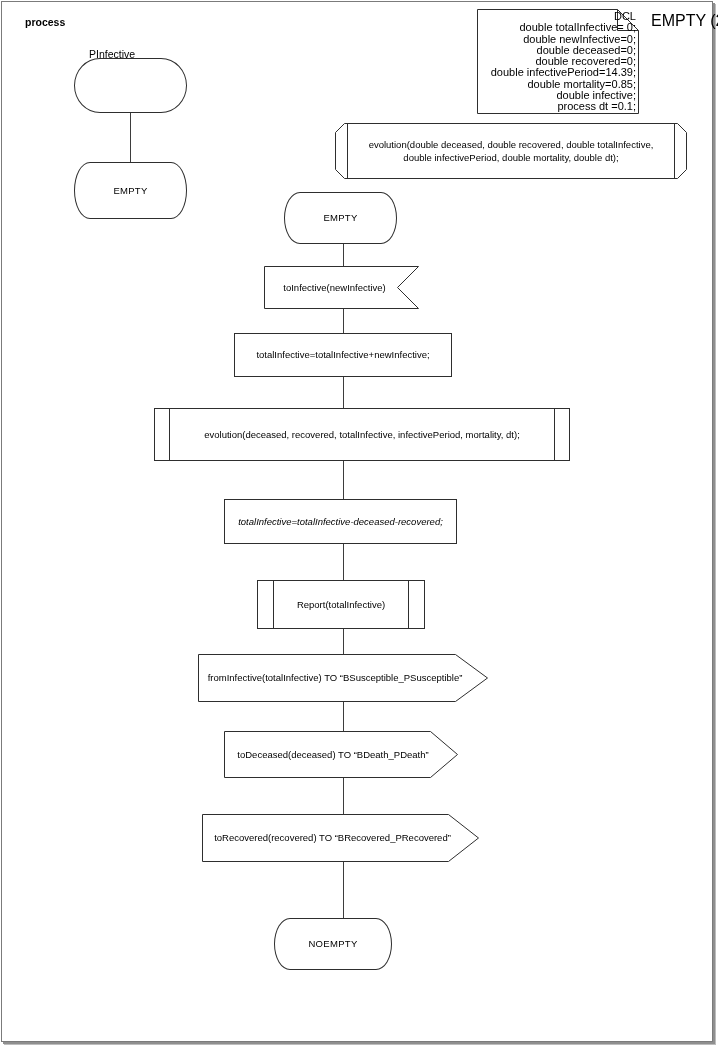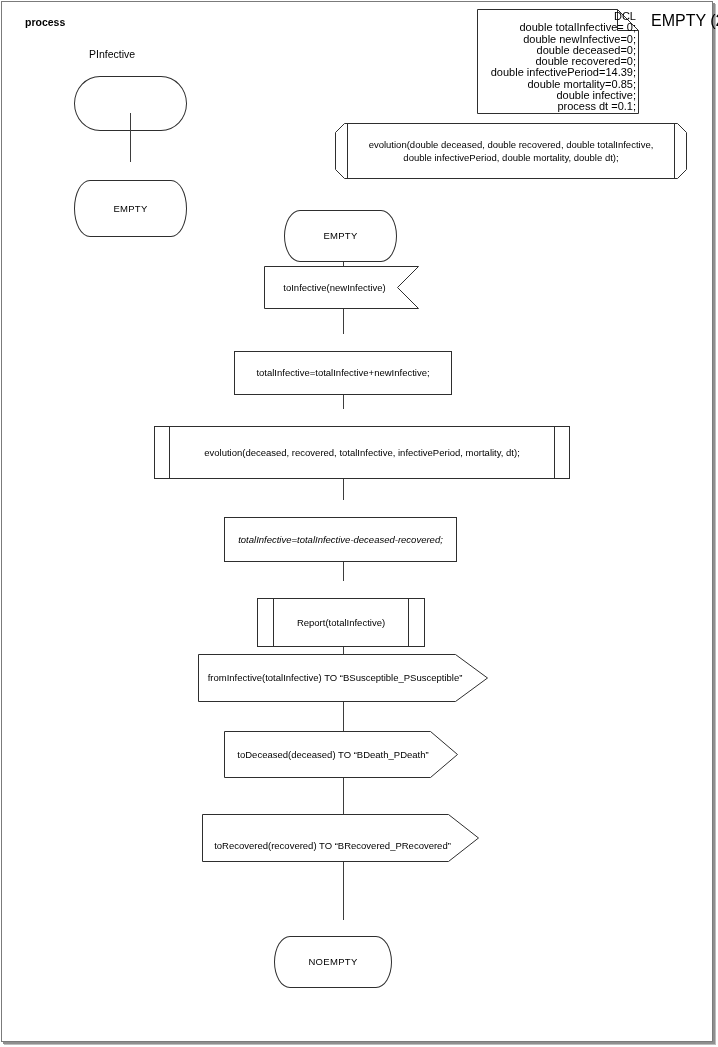--- a/index.html
+++ b/index.html
@@ -3,21 +3,21 @@
 <meta charset="utf-8">
 <style>
   html,body{margin:0;padding:0;background:#fff;}
   .canvas{position:relative;width:718px;height:1047px;background:#fff;overflow:hidden;
           font-family:"Liberation Sans",sans-serif;color:#000;}
   .page{position:absolute;left:1px;top:1px;width:710px;height:1039px;background:#fff;
         border:1px solid #7b7b7b;box-shadow:2px 2px 0 #8f8f8f,3px 3px 0 #bdbdbd;}
   .abs{position:absolute;}
   .lbl{font-size:10px;line-height:12px;white-space:nowrap;}
   .shape{position:absolute;background:#fff;border:1px solid #2e2e2e;box-sizing:border-box;
-         display:flex;align-items:center;justify-content:center;margin-top:18px;}
+         display:flex;align-items:center;justify-content:center;}
   .shape .txt{font-size:9.5px;line-height:12px;white-space:nowrap;text-align:center;}
   .state{border-radius:16px/50%;}
   .state .txt{letter-spacing:.3px;}
   .connector{position:absolute;width:1px;background:#3d3d3d;}
   .svgshape{position:absolute;}
   .svgshape svg{position:absolute;left:0;top:0;display:block;overflow:visible;}
   .svgshape .txt{position:absolute;left:0;top:0;width:100%;height:100%;
                  display:flex;align-items:center;justify-content:center;
                  font-size:9.5px;line-height:12px;white-space:nowrap;text-align:center;}
   .callbar{position:absolute;top:0;bottom:0;width:1px;background:#2e2e2e;}
@@ -124,21 +124,21 @@
       <svg width="234" height="47" viewBox="0 0 234 47">
         <path d="M0.5,0.5 H206.5 L233.5,23.5 L206.5,46.5 H0.5 Z" fill="#fff" stroke="#2e2e2e"></path>
       </svg>
       <div class="txt" style="padding-right:16px;box-sizing:border-box;">toDeceased(deceased) TO “BDeath_PDeath”</div>
     </div>
 
     <div class="svgshape" style="left:200px;top:812px;width:277px;height:48px;">
       <svg width="277" height="48" viewBox="0 0 277 48">
         <path d="M0.5,0.5 H246.5 L276.5,24 L246.5,47.5 H0.5 Z" fill="#fff" stroke="#2e2e2e"></path>
       </svg>
-      <div class="txt" style="padding-right:16px;box-sizing:border-box;margin-top:8px;">toRecovered(recovered) TO “BRecovered_PRecovered”</div>
+      <div class="txt" style="padding-right:16px;box-sizing:border-box;">toRecovered(recovered) TO “BRecovered_PRecovered”</div>
     </div>
 
     <div class="shape state" style="left:272px;top:916px;width:118px;height:52px;">
       <span class="txt">NOEMPTY</span>
     </div>
 
   </div>
 </div>
 
 </body></html>

